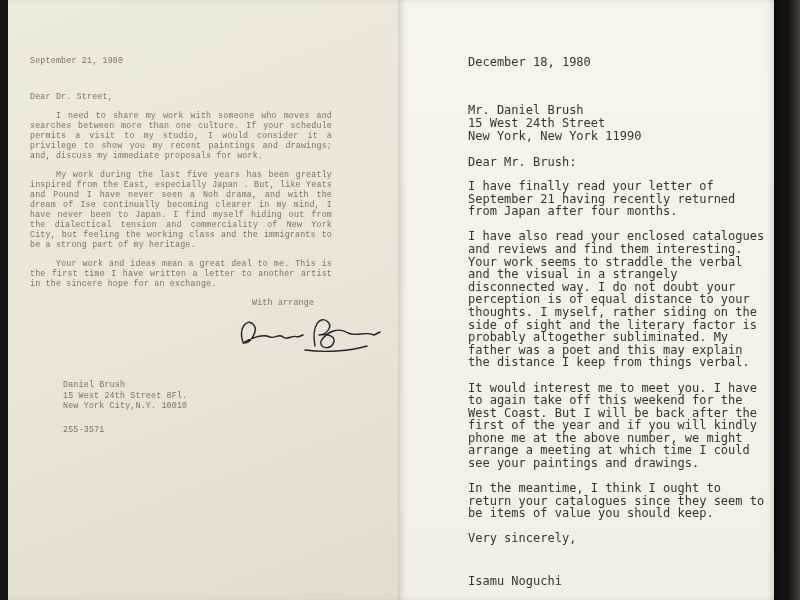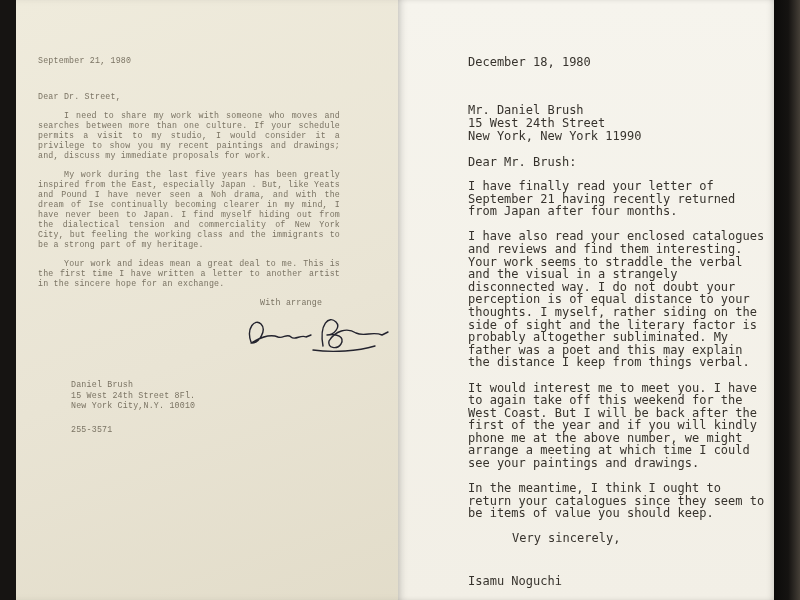--- a/index.html
+++ b/index.html
@@ -3,21 +3,21 @@
 <meta charset="utf-8">
 <style>
   * { margin:0; padding:0; box-sizing:border-box; }
   html,body { width:800px; height:600px; overflow:hidden; }
   body { background:var(--background,#161412); font-family:"Liberation Mono","DejaVu Sans Mono",monospace; }
 
   .scene { position:relative; width:800px; height:600px; background:var(--background,#161412); }
 
   .page { position:absolute; top:0; height:600px; }
   .page-left {
-    left:16px; width:450px;
+    left:8px; width:450px;
     background:linear-gradient(160deg, #efebdc 0%, var(--paper-left,#e9e4d4) 55%, #e2dcc9 100%);
     box-shadow: inset -7px 0 12px -7px rgba(0,0,0,0.35);
   }
   .page-right {
     left:398px; width:376px;
     background:linear-gradient(180deg, var(--paper-right,#f6f4ed) 0%, #f2efe6 100%);
     box-shadow: inset 6px 0 10px -6px rgba(0,0,0,0.30), inset -4px 0 8px -5px rgba(0,0,0,0.25);
   }
   .edge-right {
     position:absolute; top:0; right:0; width:26px; height:600px;
@@ -42,21 +42,21 @@
   
   .r-flow {
     position:absolute; left:70px; top:56px; width:303px;
     font-family:"DejaVu Sans Mono","Liberation Mono",monospace;
     font-size:12px; line-height:12.6px; color:var(--ink-right,#37332d);
   }
   .r-date { margin-bottom:35px; }
   .r-recipient { margin-bottom:13px; line-height:13px; }
   .r-salutation { margin-bottom:12px; }
   .r-body p { margin:0 0 12.5px 0; }
-  .r-closing { margin-top:1px;margin-left:44px; }
+  .r-closing { margin-top:1px; }
   .r-signer { margin-top:30px; }
 </style>
 </head>
 <body>
 
 <div class="scene">
 
   <div class="page page-left">
     <div class="l-flow">
       <div class="l-date">September 21, 1980</div>

